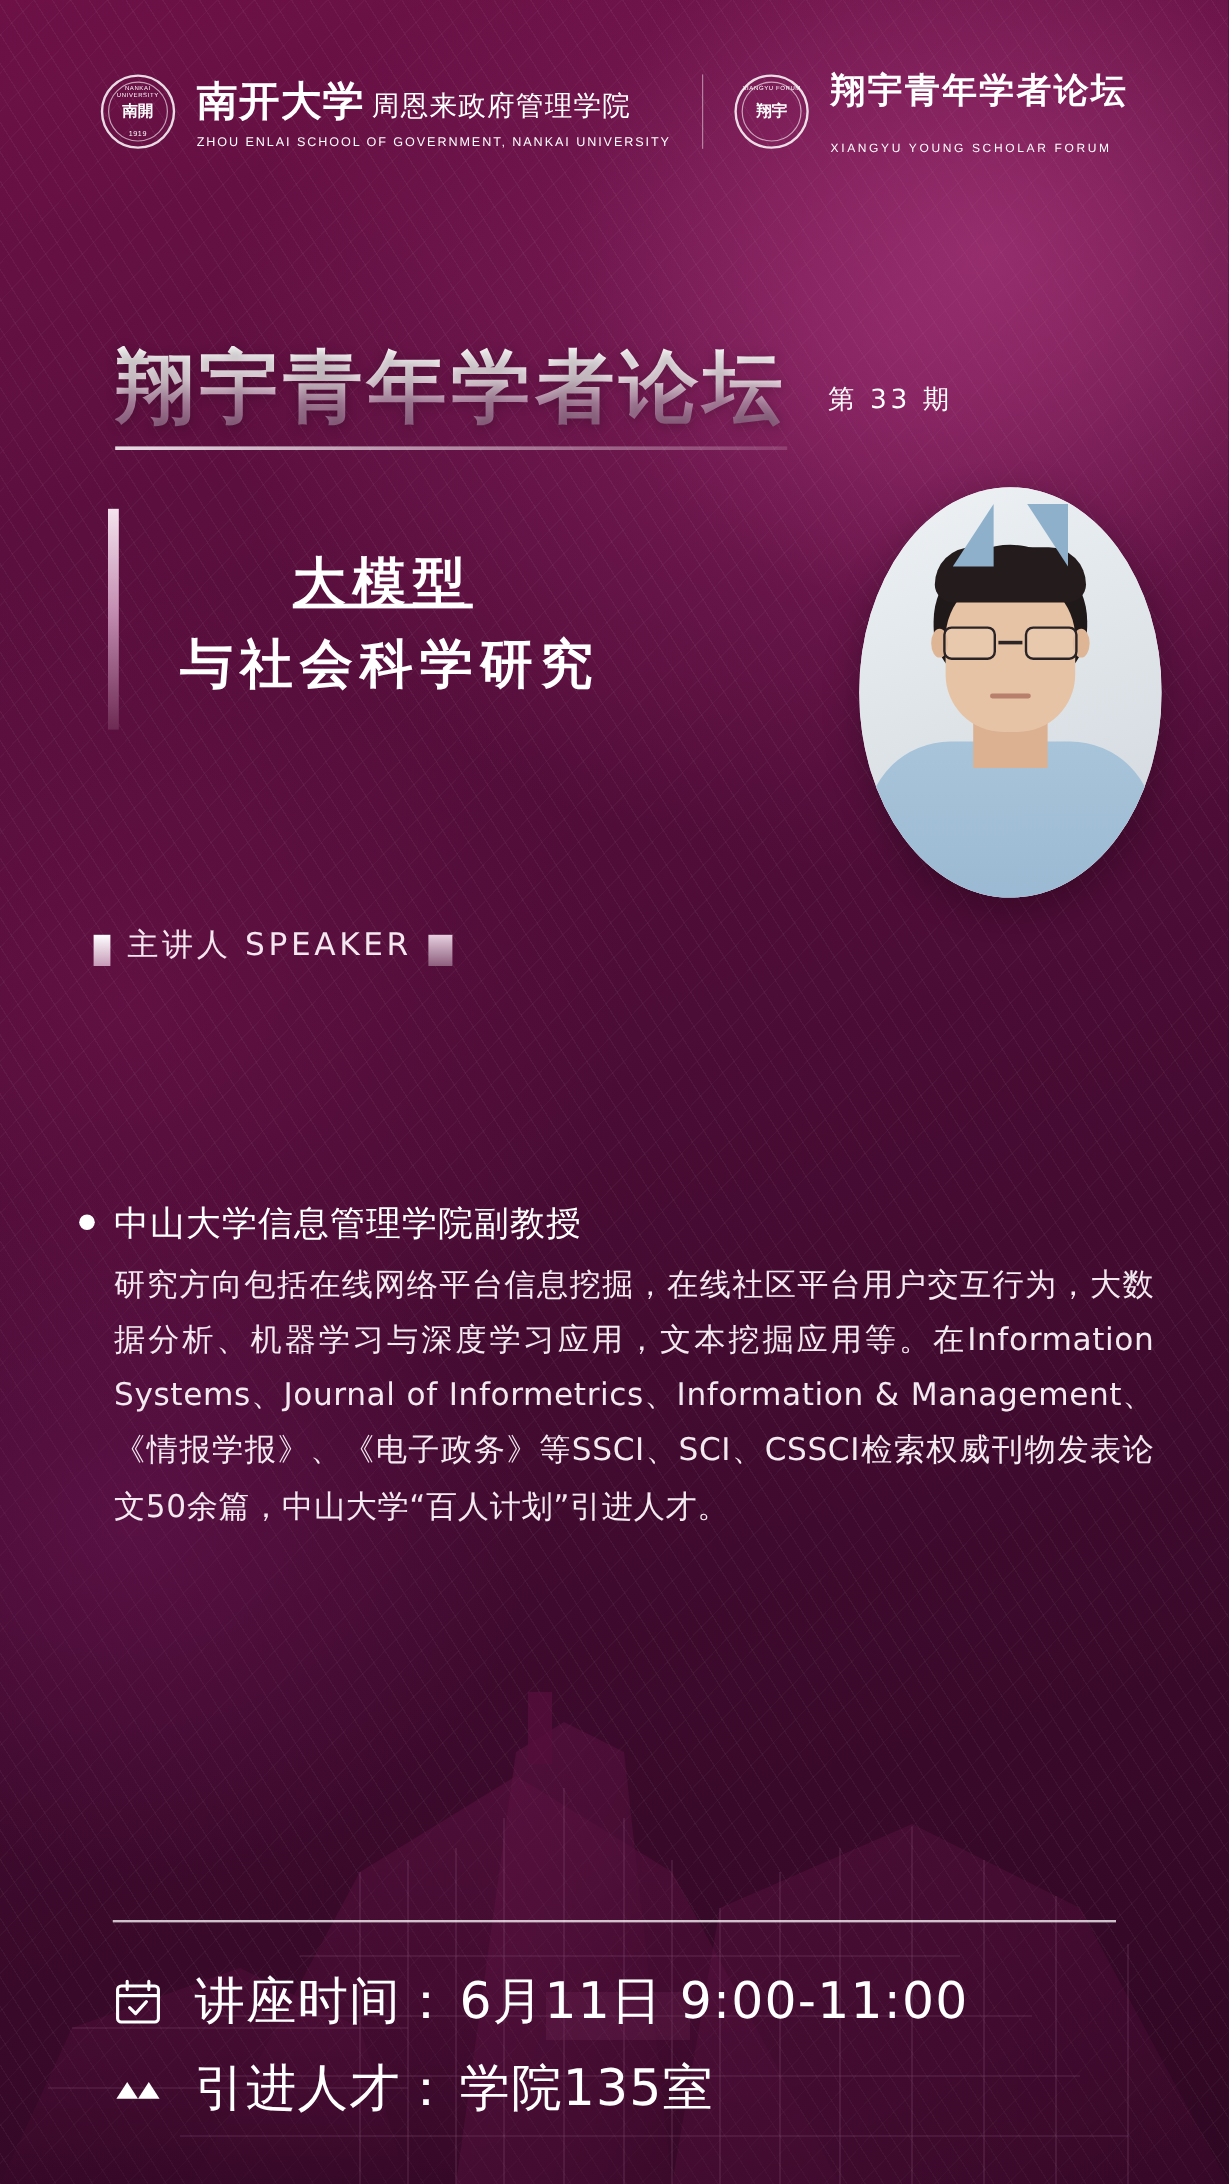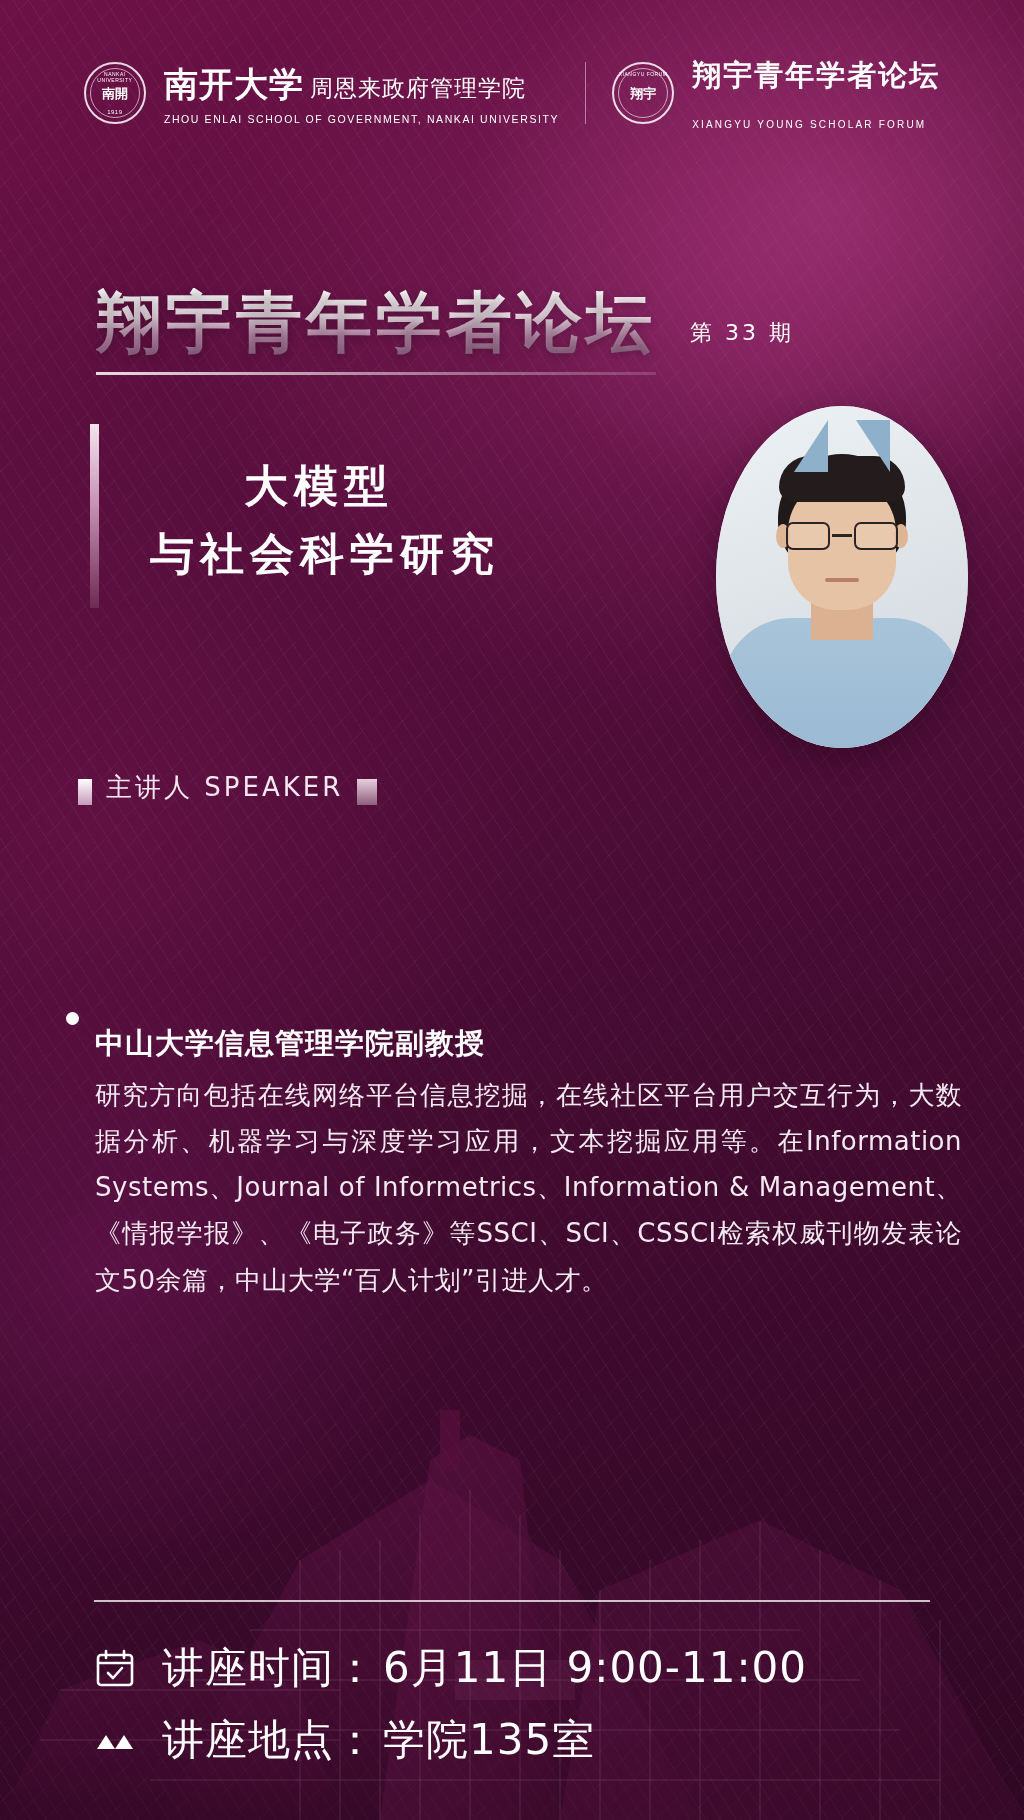--- a/index.html
+++ b/index.html
@@ -135,21 +135,21 @@
     width: 9px; height: 184px;
     background: linear-gradient(180deg, #f4e3ee 0%, #c58fb3 45%, #6d2a52 100%);
   }
   .lecture-title {
     position: absolute; left: 146px; top: 452px; width: 430px;
     color: #ffffff;
     font-family: "DejaVu Serif", serif;
     font-size: 44px; font-weight: bold;
     line-height: 1.55; letter-spacing: 6px;
   }
-  .lt-line1 { padding-left: 98px; }
+  .lt-line1 { padding-left: 98px; text-decoration: underline; }
   .lt-line2 { padding-left: 4px; }
 
   
   .portrait {
     position: absolute; right: 56px; top: 406px;
     width: 252px; height: 342px;
     border-radius: 50% / 50%;
     overflow: hidden;
     background: linear-gradient(170deg, #e9eef2 0%, #d7dde3 55%, #c6ccd3 100%);
     box-shadow: 0 8px 30px rgba(0,0,0,0.28);
@@ -240,22 +240,22 @@
     position: absolute; left: 66px; top: 998px; right: 62px;
   }
   .bio-head {
     display: flex; align-items: flex-start; gap: 16px;
   }
   .bullet {
     width: 13px; height: 13px; border-radius: 50%;
     background: #ffffff; margin-top: 14px; flex: none;
   }
   .bio-title {
-    color: #ffffff; font-size: 29px; font-weight: bold; letter-spacing: 1px;
-    font-family: "DejaVu Sans", sans-serif; line-height: 1.5; margin-top: 24px;
+    color: #ffffff; font-size: 29px; font-weight: normal; letter-spacing: 1px;
+    font-family: "DejaVu Sans", sans-serif; line-height: 1.5;
   }
   .bio-body {
     margin-left: 29px; margin-top: 6px;
     color: #f3e9f0; font-size: 26px; line-height: 1.78; letter-spacing: 0.5px;
     font-family: "DejaVu Sans", sans-serif;
     text-align: justify;
   }
 
   
   .building {
@@ -404,16 +404,16 @@
     </svg>
     <span>讲座时间：</span>
     <span style="margin-left:-20px;">6月11日 9:00-11:00</span>
   </div>
 
   <div class="foot-item foot-place">
     <svg class="foot-icon" viewBox="0 0 42 42">
       <path d="M3 30 L12 16 L21 30 Z" fill="#ffffff"></path>
       <path d="M21 30 L30 16 L39 30 Z" fill="#ffffff"></path>
     </svg>
-    <span>讲座地点：</span>
+    <span>引进人才：</span>
     <span style="margin-left:-20px;">学院135室</span>
   </div>
 </div>
 
 </body></html>

